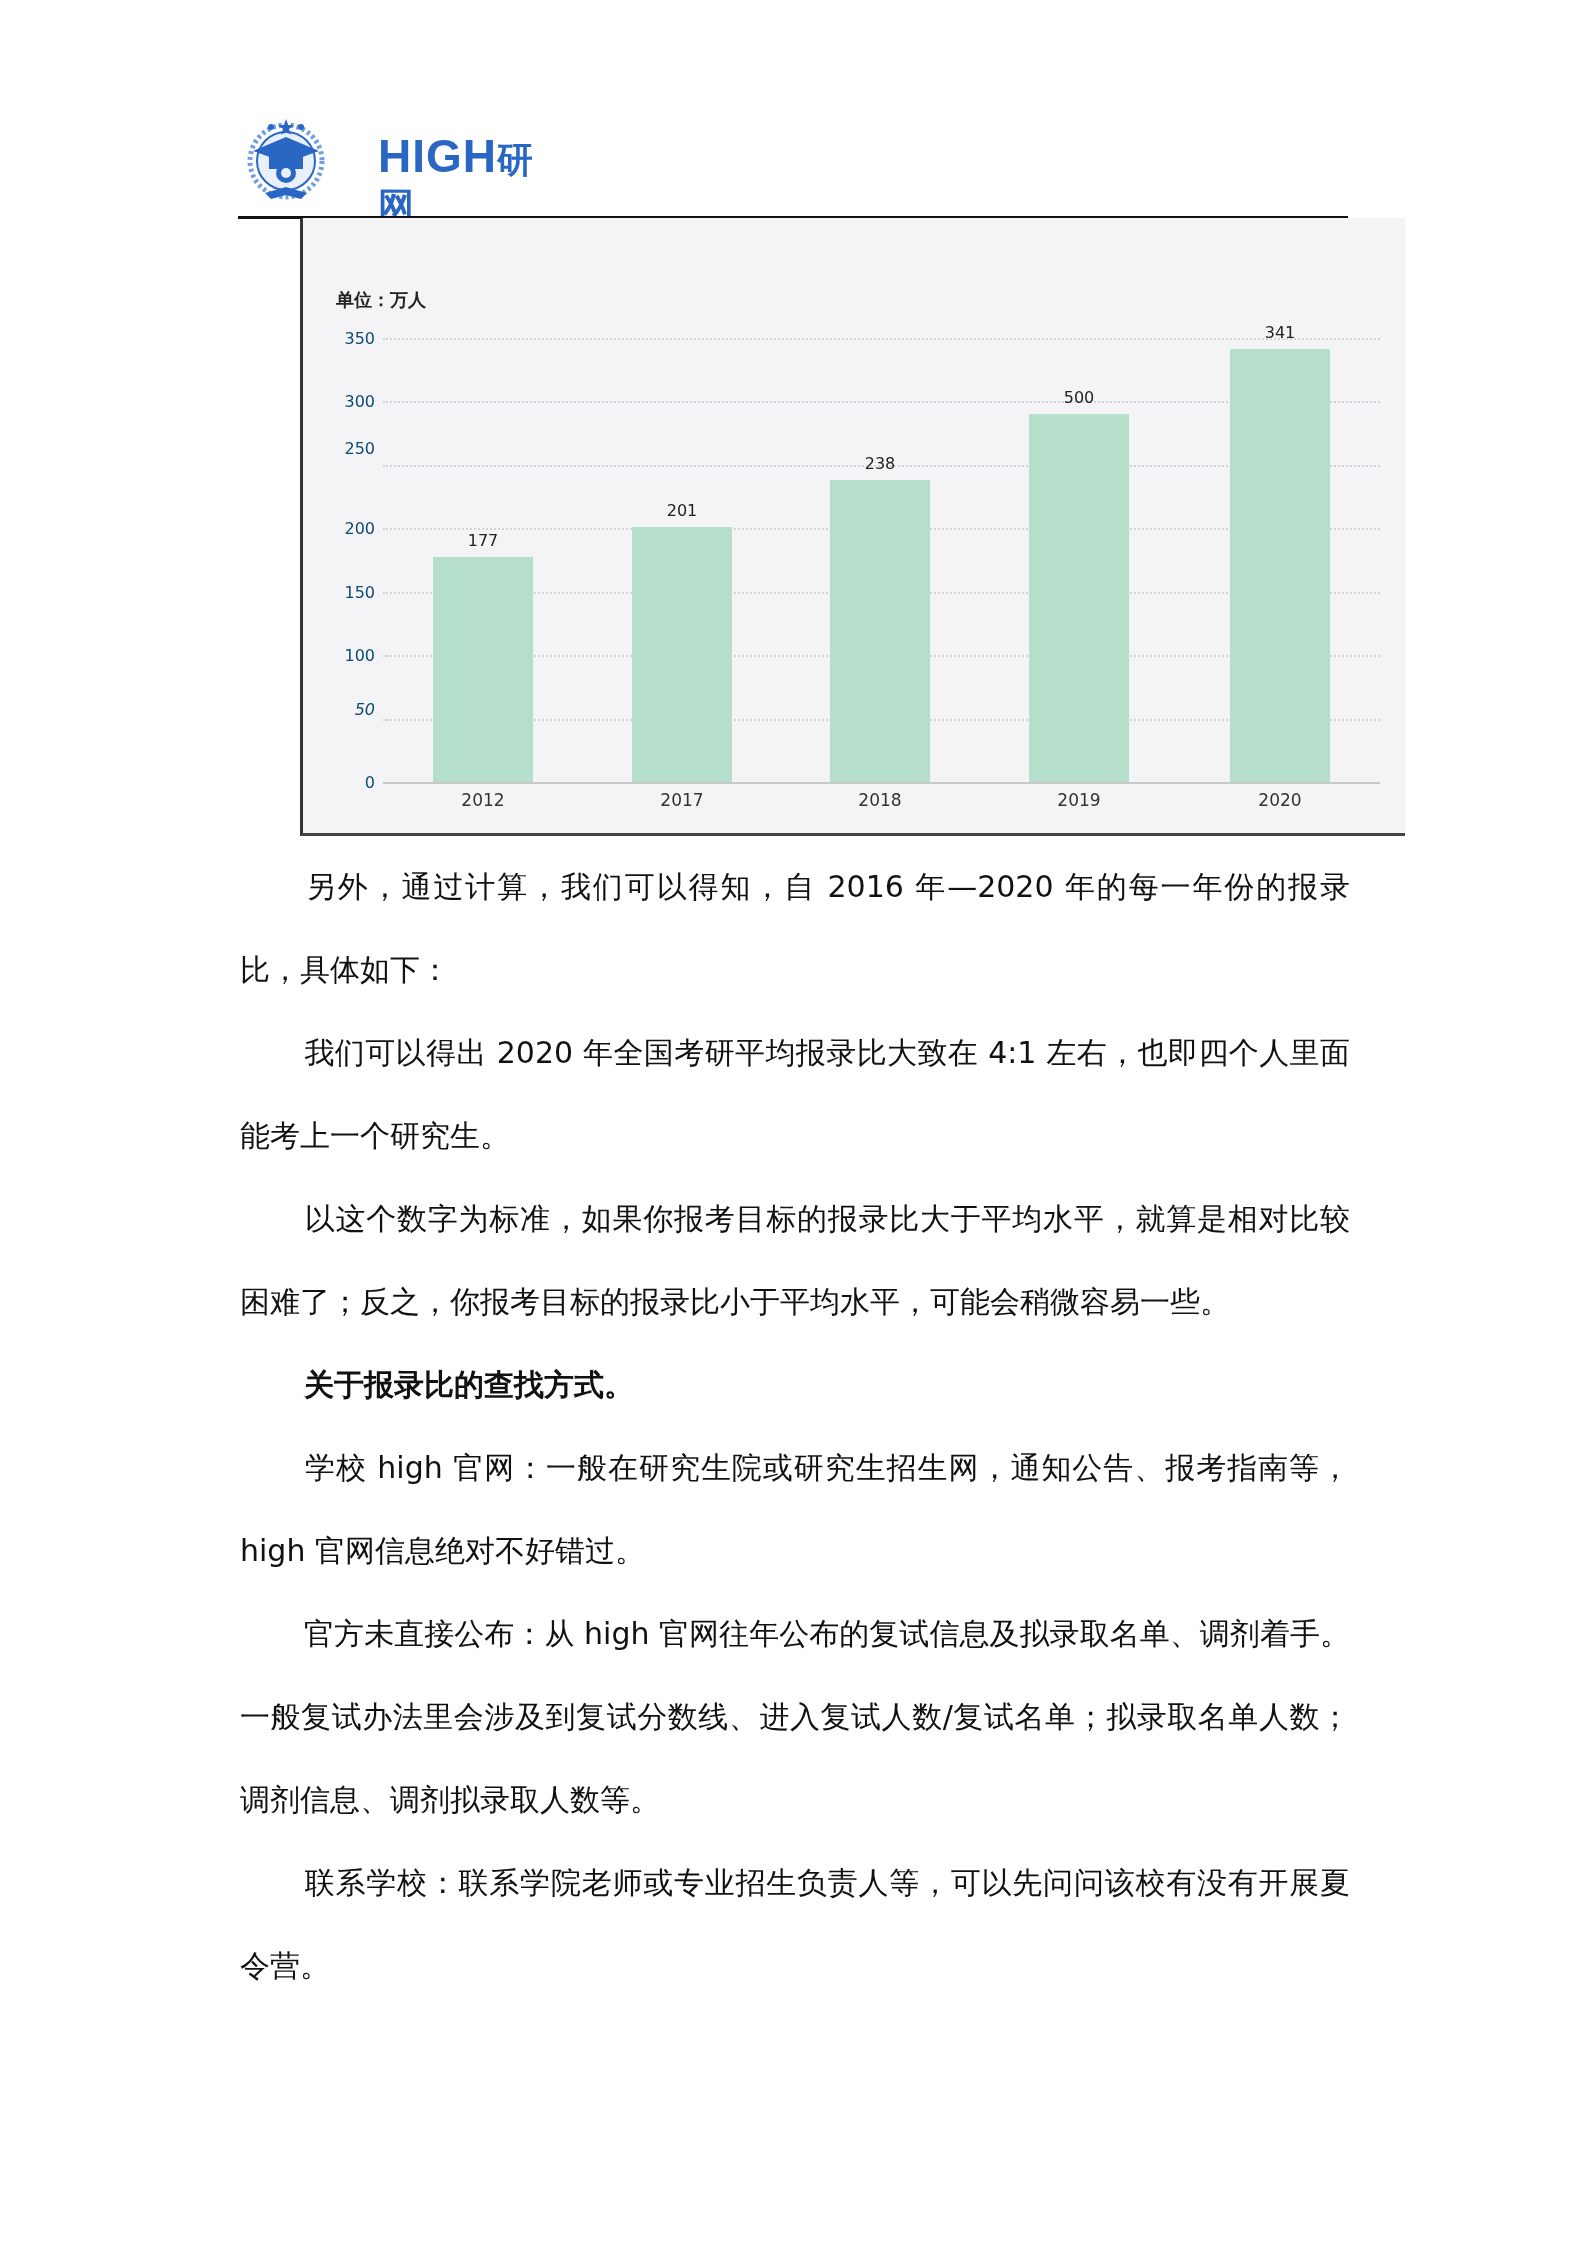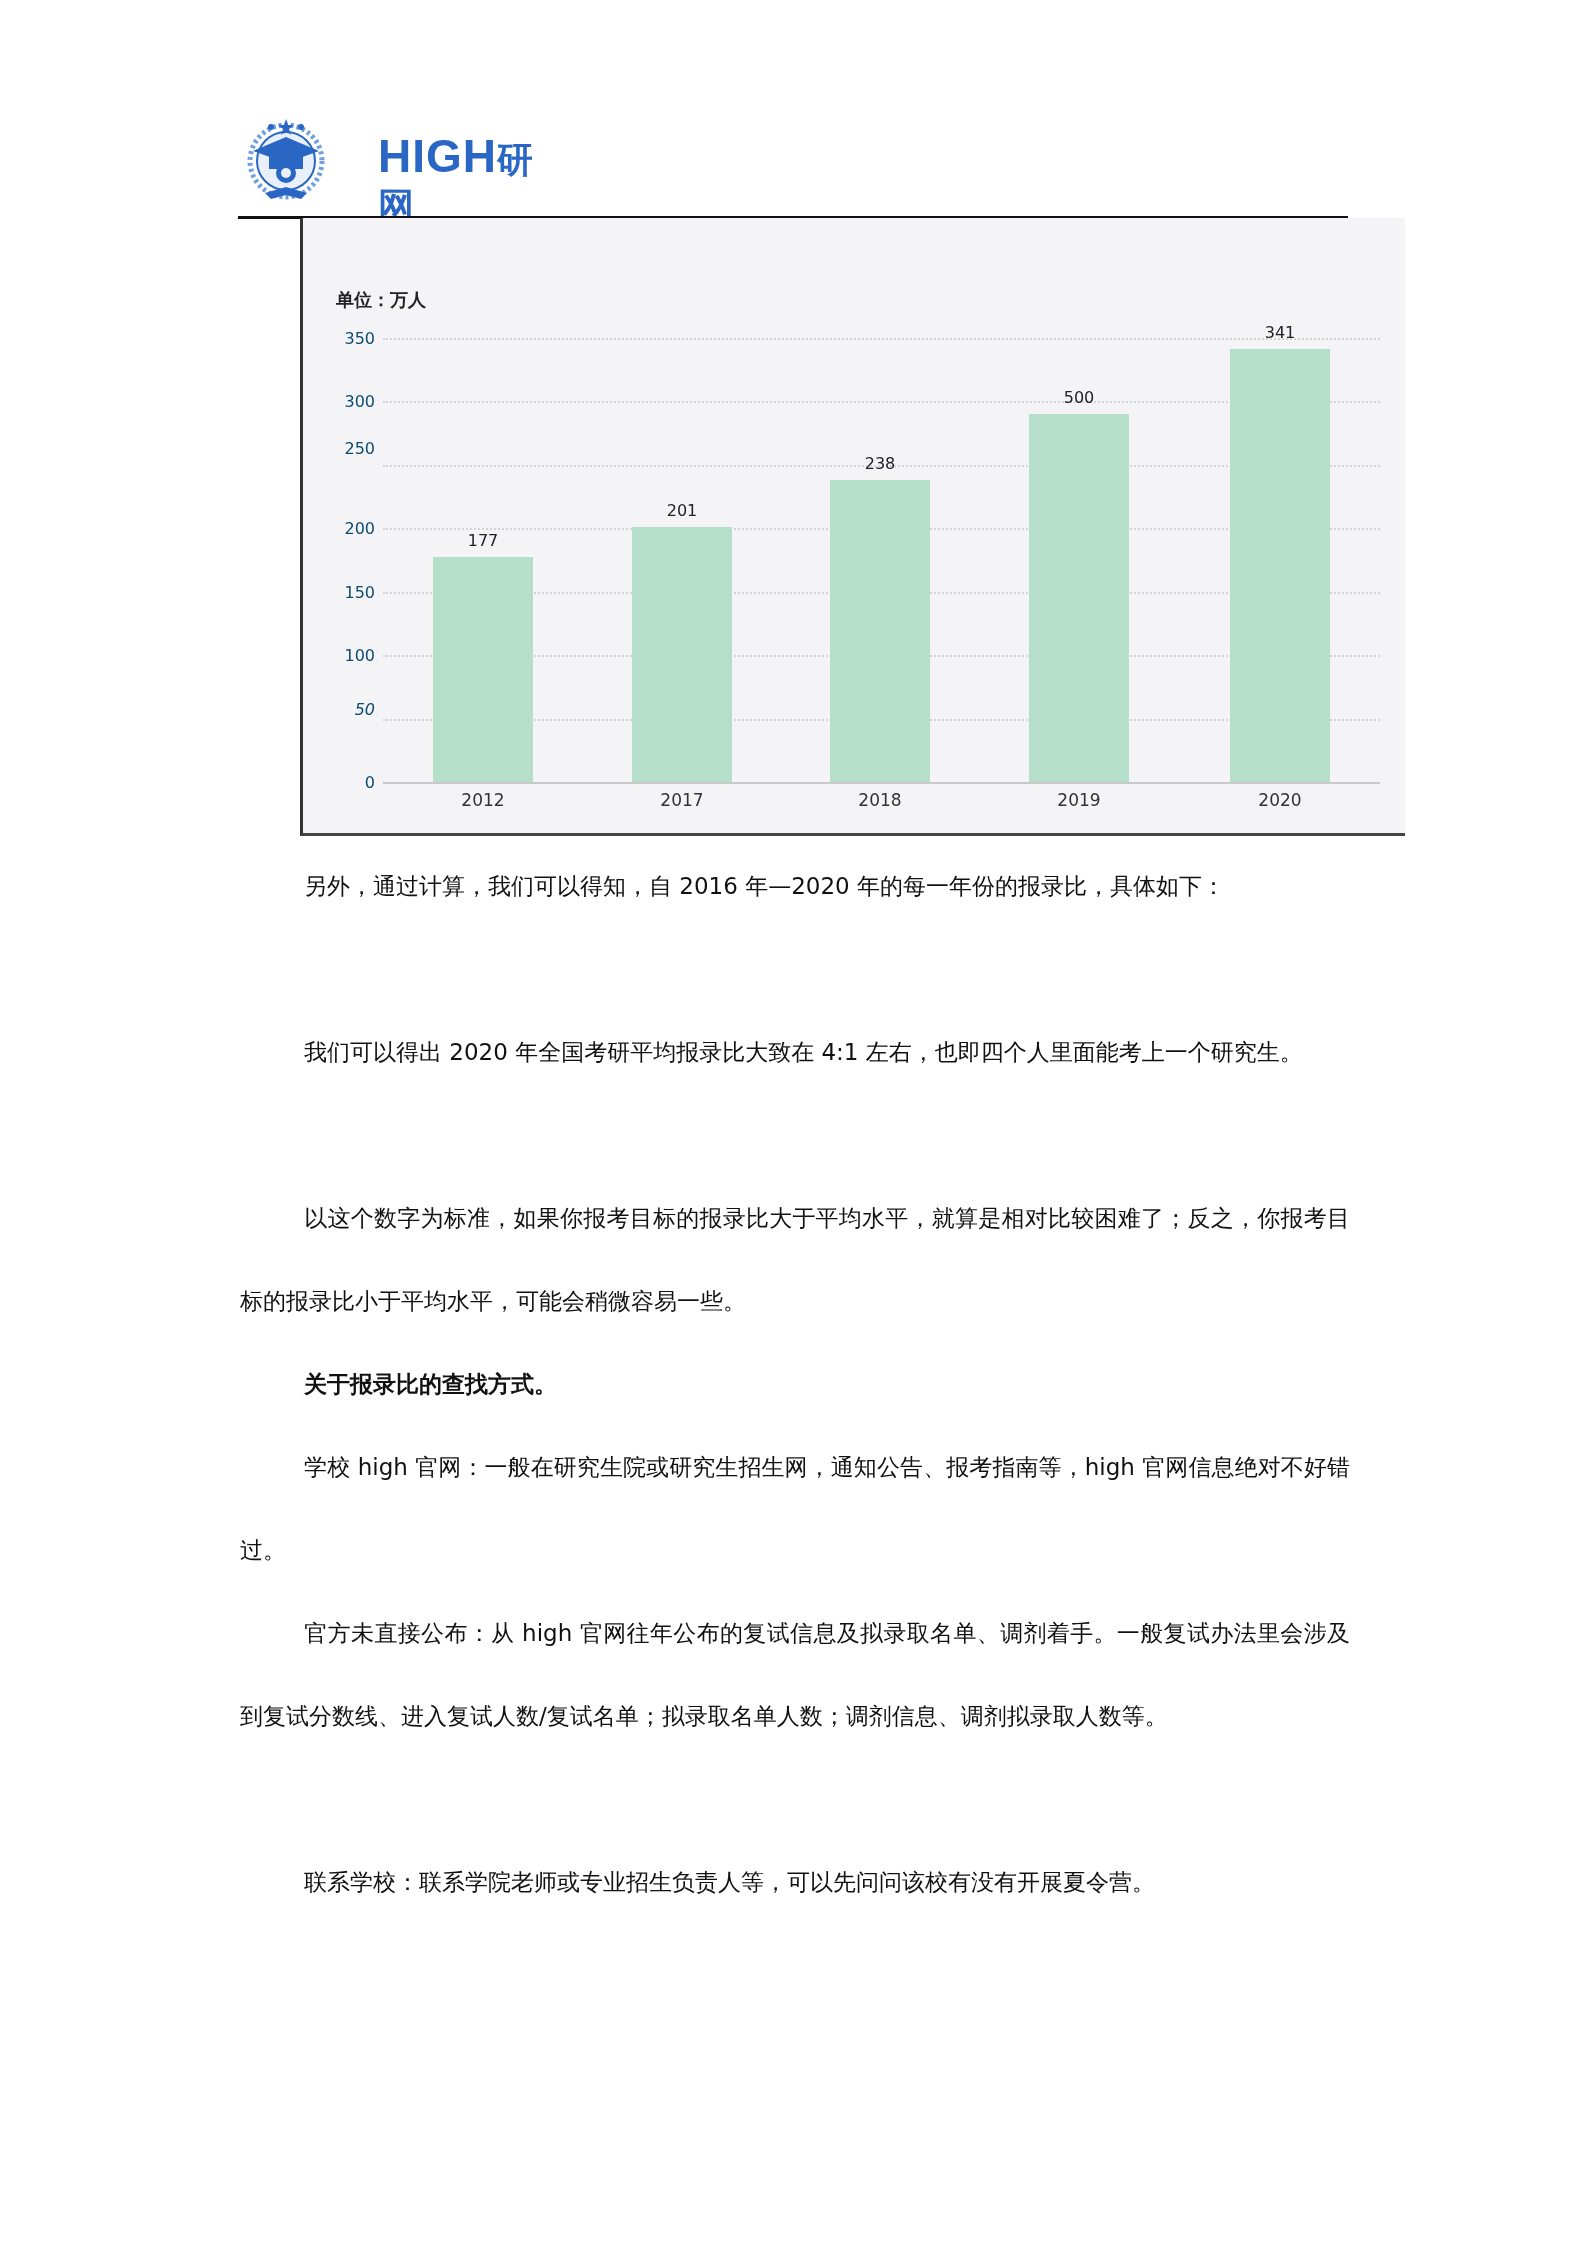--- a/index.html
+++ b/index.html
@@ -16,21 +16,21 @@
                  font-size: 33px; color: #1c1c1c; letter-spacing: 0px; }
   .unit { position: absolute; left: 33px; top: 70px; font-size: 18px; font-weight: bold; color: #222; }
   .plot { position: absolute; left: 0; top: 0; width: 100%; height: 100%; }
   .ytick { position: absolute; left: 32px; width: 40px; text-align: right; font-size: 16px; color: #0c4a6e;
            transform: translateY(-50%); }
   .gridline { position: absolute; left: 80px; right: 25px; height: 0; border-top: 2px dotted #d4d4d8; }
   .axisline { position: absolute; left: 80px; right: 25px; height: 0; border-top: 2px solid #c9c9cc; }
   .bar { position: absolute; width: 100px; background: #b6dfcb; }
   .bar-label { position: absolute; width: 100px; text-align: center; font-size: 16px; color: #222; }
   .xtick { position: absolute; width: 100px; text-align: center; font-size: 17px; color: #333; }
-  .para { position: absolute; left: 240px; width: 1110px; font-size: 23px; line-height: 83px; color: #111;
+  .para { position: absolute; left: 240px; width: 1110px; font-size: 30px; line-height: 83px; color: #111;
           text-align: justify; }
   .para .indent { display: inline-block; width: 64px; }
   .para.bold { font-weight: bold; }
 </style>
 </head>
 <body>
 
 <div class="logo">
   <svg width="86" height="86" viewBox="0 0 86 86" style="position:absolute;left:0;top:0;">
     <circle cx="43" cy="46" r="36" fill="none" stroke="#6f9fe0" stroke-width="5" stroke-dasharray="3 3"></circle>

